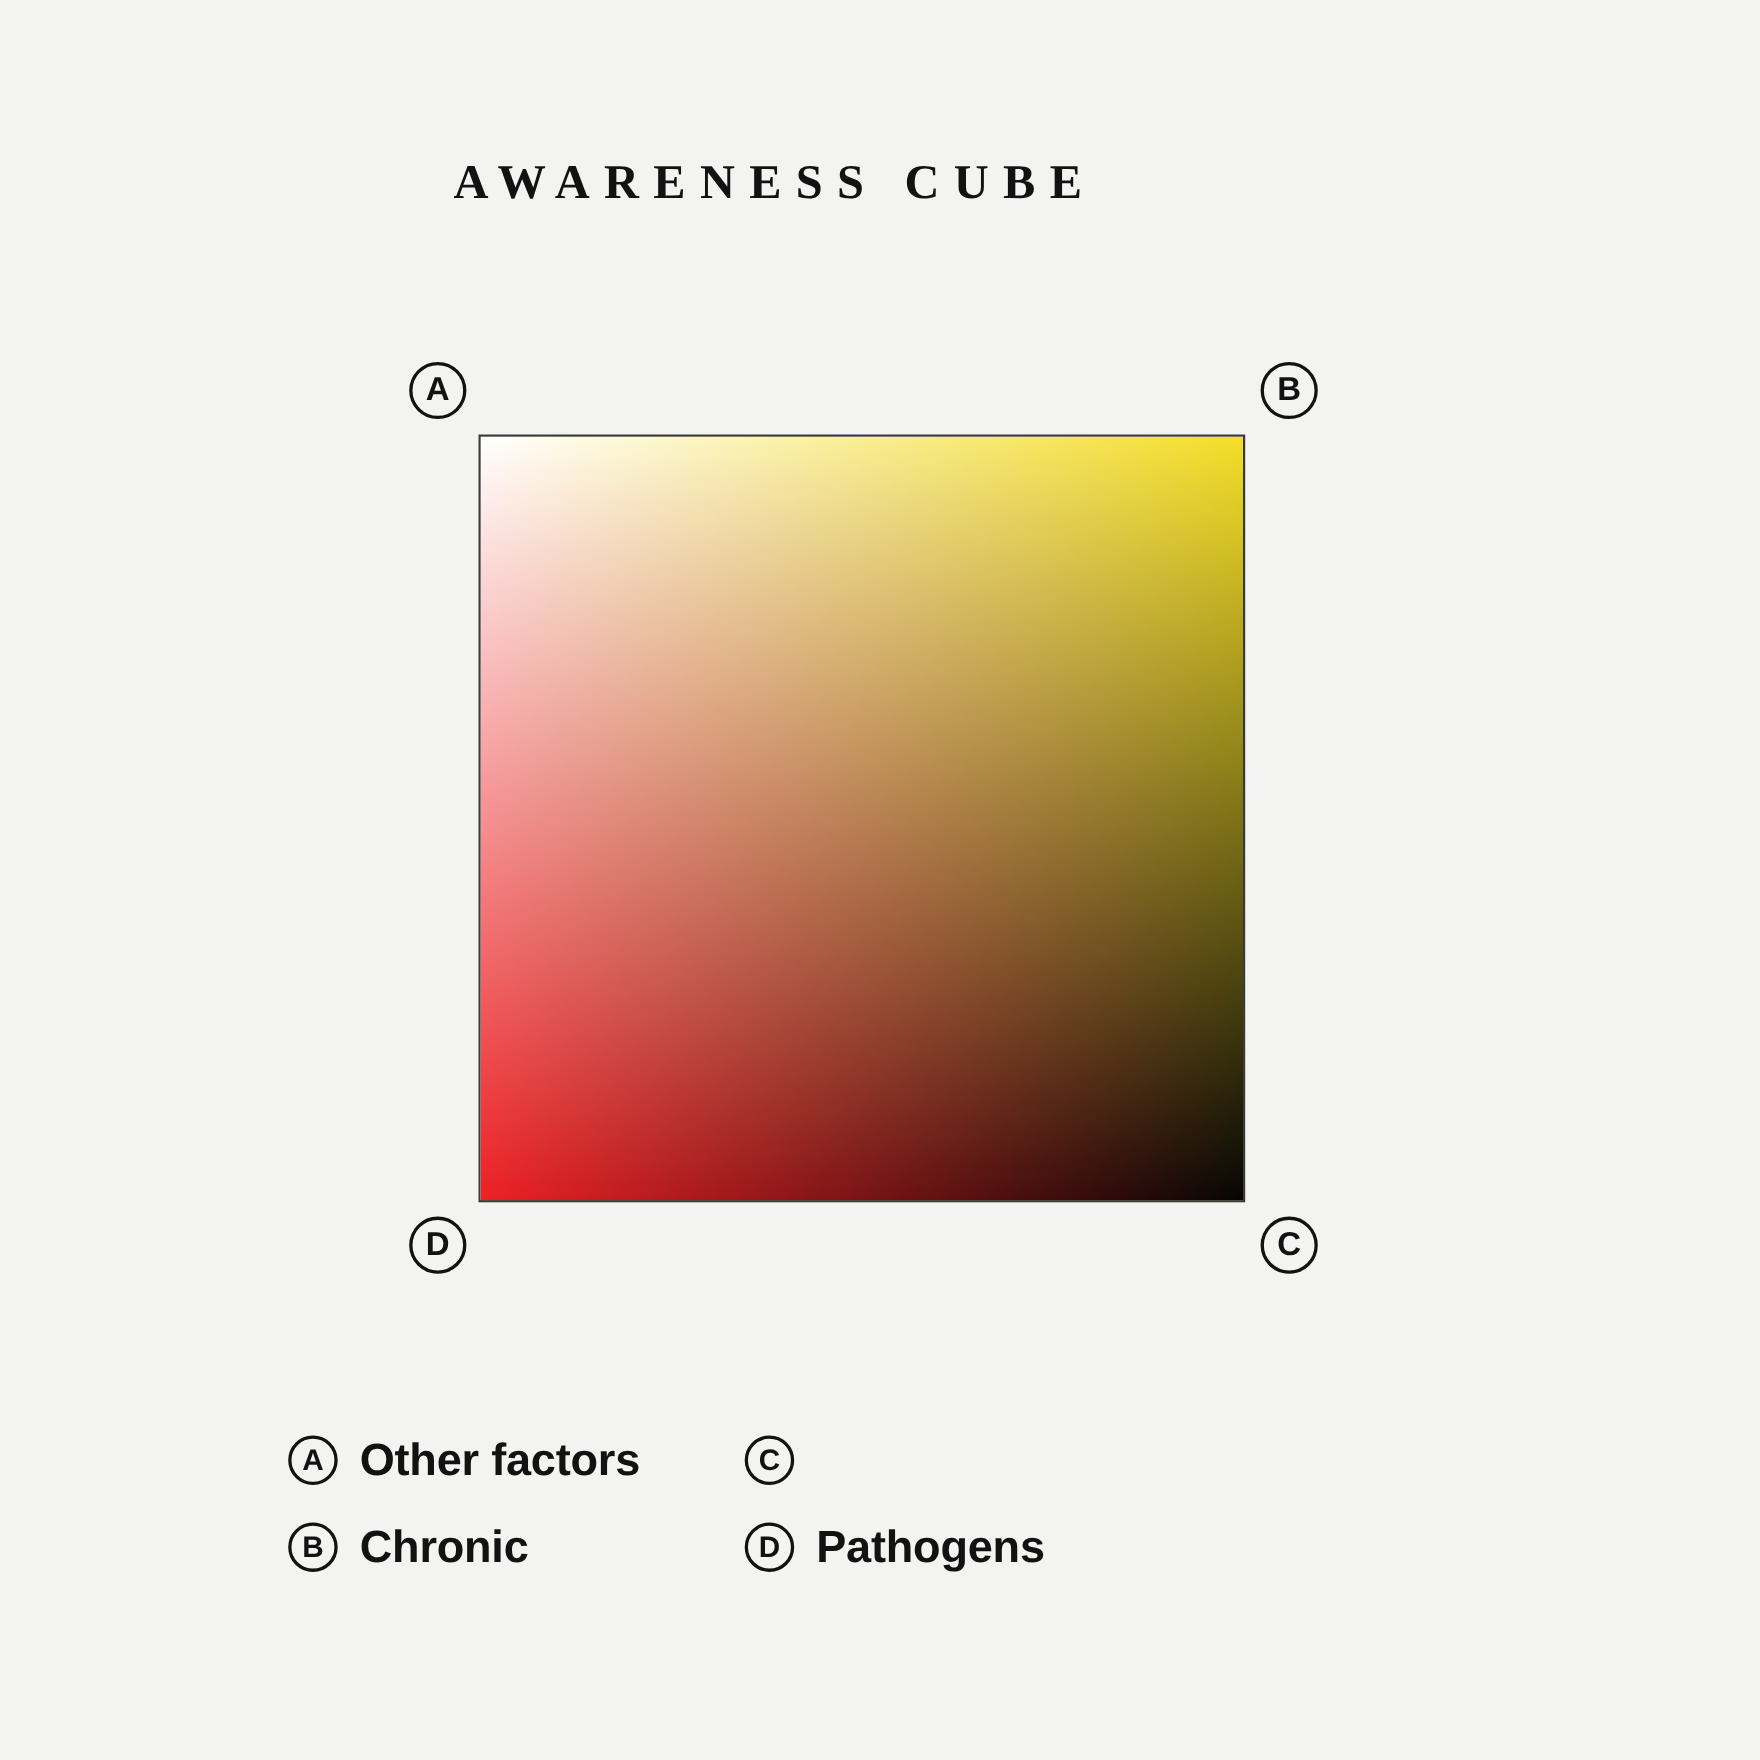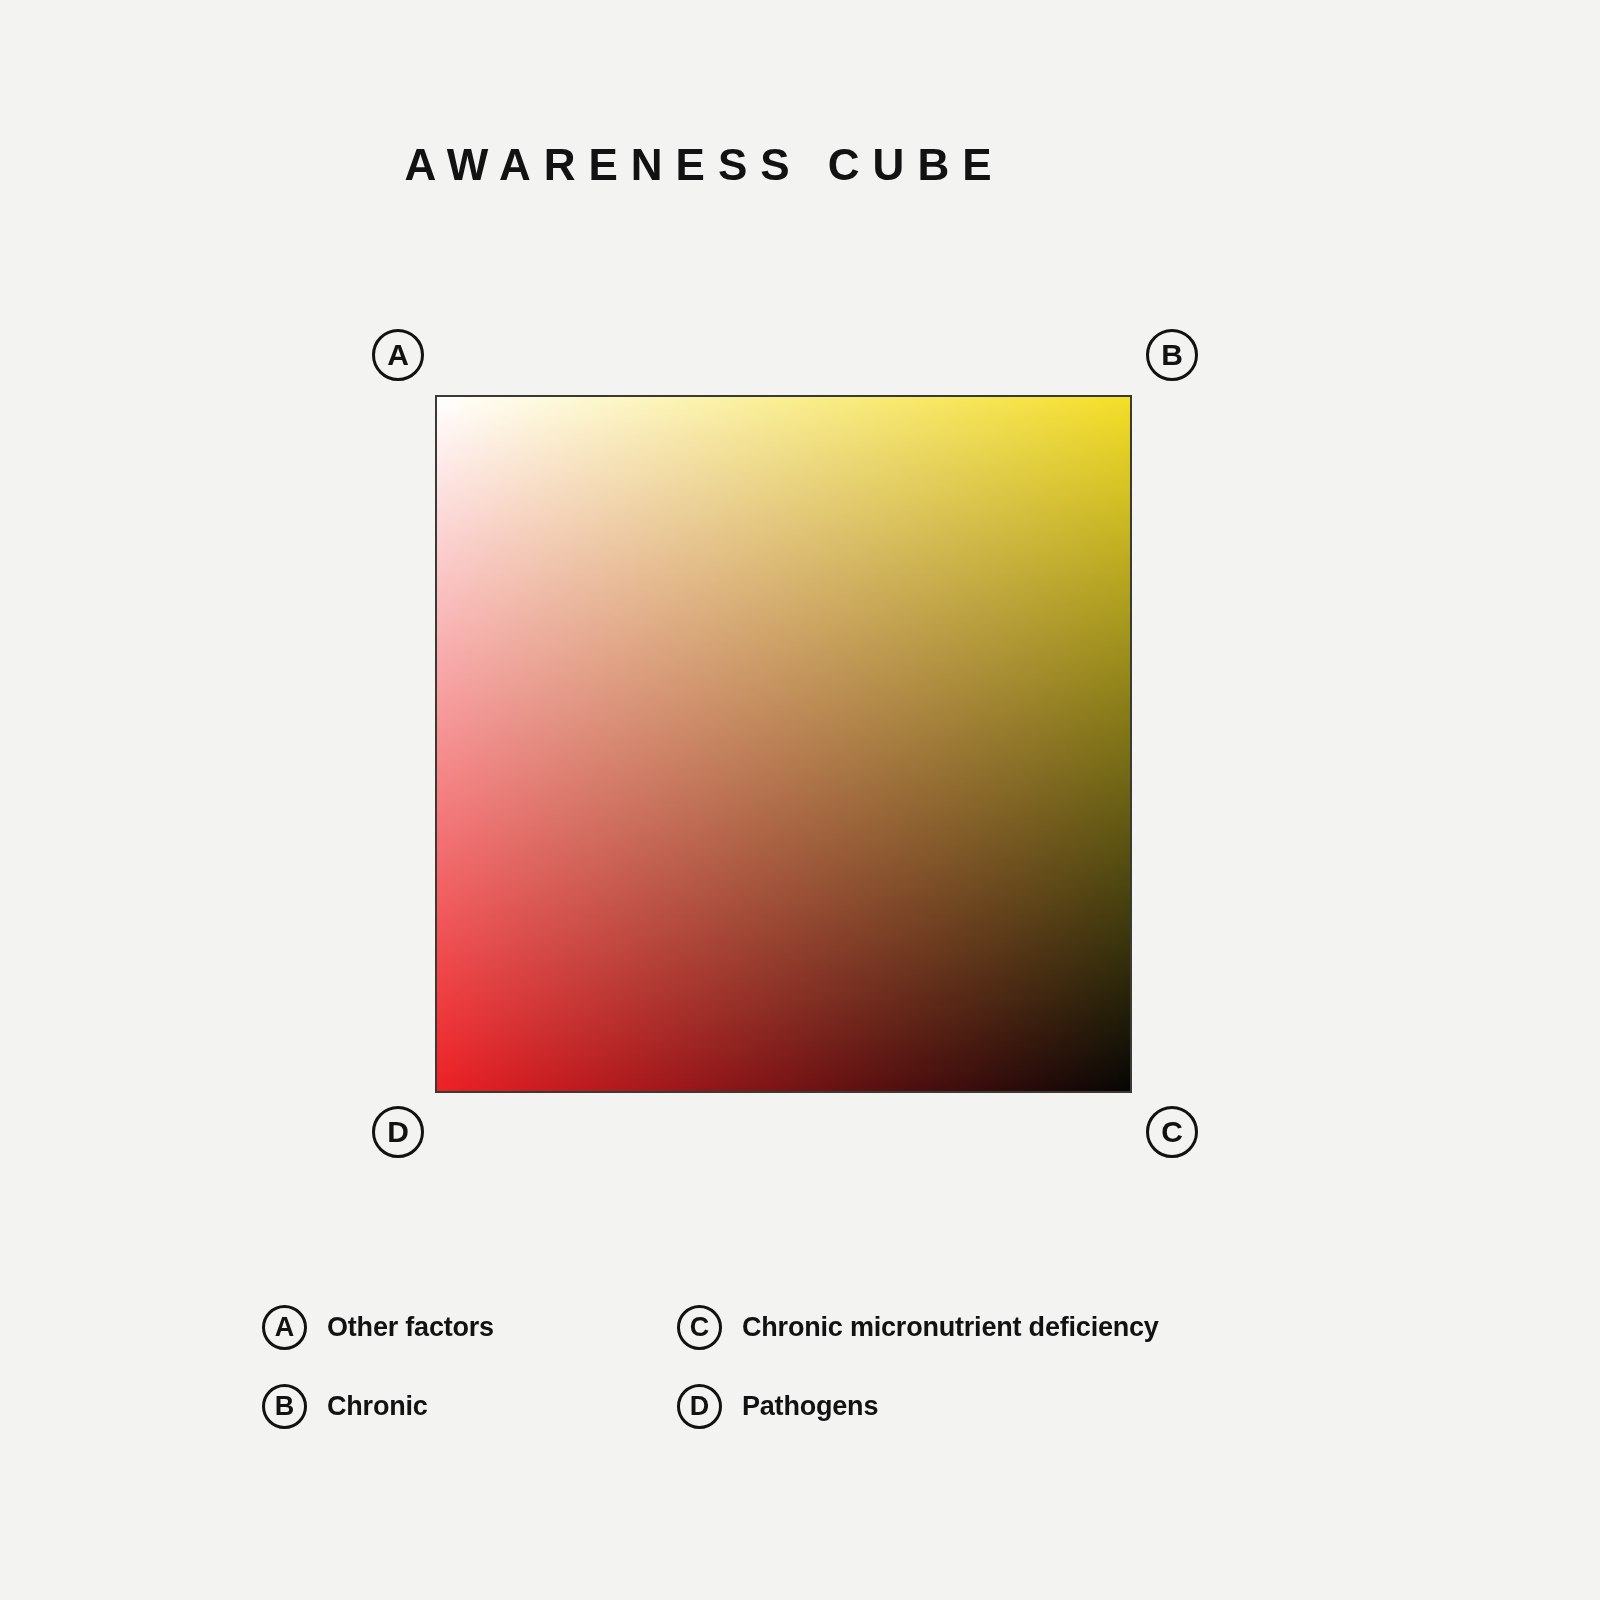--- a/index.html
+++ b/index.html
@@ -15,21 +15,21 @@
     position: relative;
   }
 
   
   #title {
     position: absolute;
     top: 140px;
     left: 0;
     width: 1396px;
     text-align: center;
-    font-family: Liberation Sans, sans-serif;
+    font-family: Liberation Serif, serif;
     font-size: 44px;
     font-weight: 700;
     letter-spacing: 13px;
     color: #121212;
     text-indent: 13px;
     white-space: nowrap;
   }
 
   
   #cube-wrap {
@@ -113,21 +113,21 @@
     align-items: center;
     justify-content: center;
     font-family: "Liberation Sans", sans-serif;
     font-size: 27px;
     font-weight: 700;
     color: #121212;
     line-height: 1;
   }
   .legend-label {
     font-family: "Liberation Sans", sans-serif;
-    font-size: 27px;
+    font-size: 41px;
     font-weight: 700;
     color: #121212;
     white-space: nowrap;
     letter-spacing: -0.2px;
   }
 </style>
 </head>
 <body style="background: rgb(243, 243, 241);">
 
 <div id="title">AWARENESS CUBE</div>
@@ -146,21 +146,20 @@
 
 <div id="legend">
 
   <div class="legend-item">
     <span class="legend-badge">A</span>
     <span class="legend-label">Other factors</span>
   </div>
 
   <div class="legend-item">
     <span class="legend-badge">C</span>
-    <span class="legend-label">Chronic micronutrient deficiency</span>
   </div>
 
   <div class="legend-item">
     <span class="legend-badge">B</span>
     <span class="legend-label">Chronic</span>
   </div>
 
   <div class="legend-item">
     <span class="legend-badge">D</span>
     <span class="legend-label">Pathogens</span>

